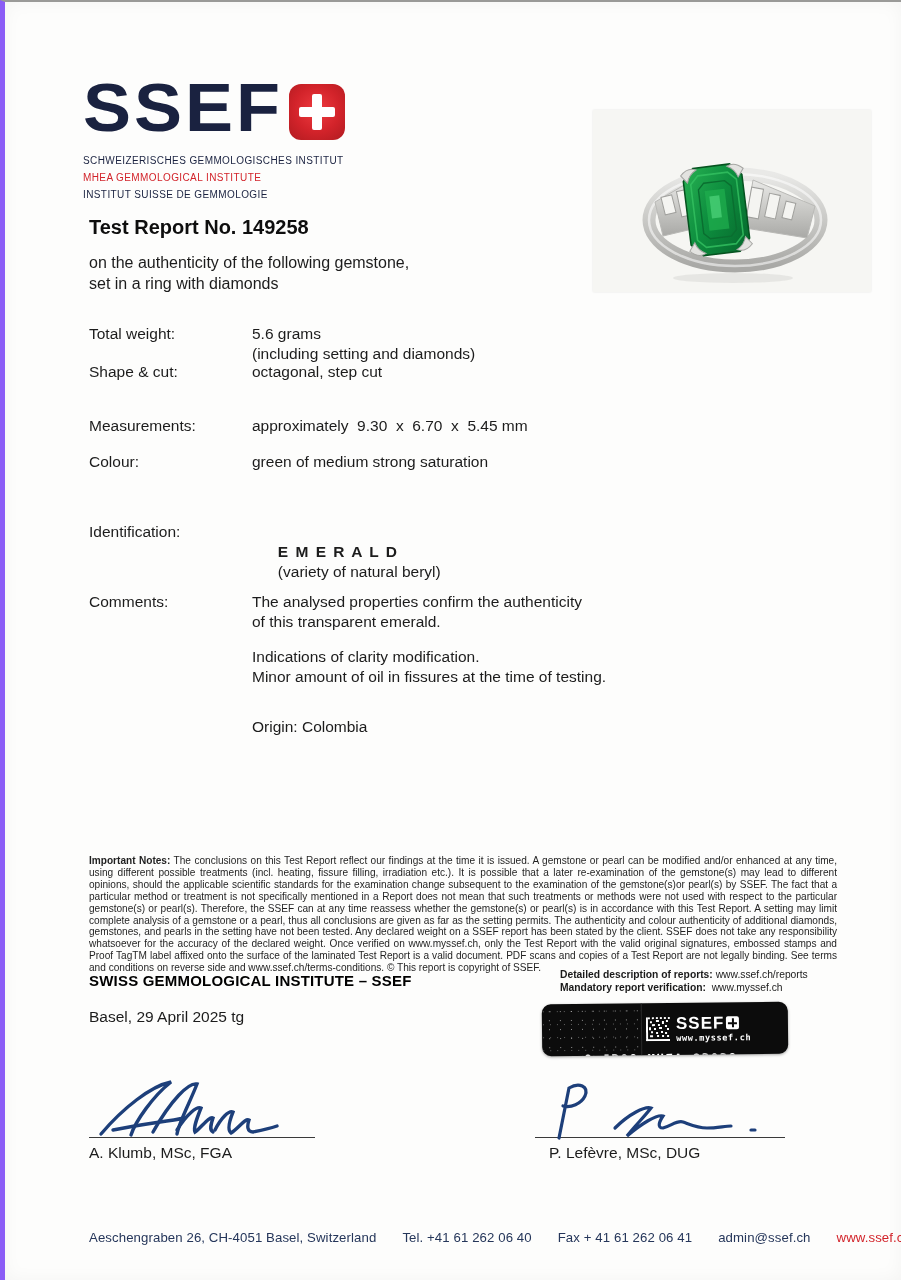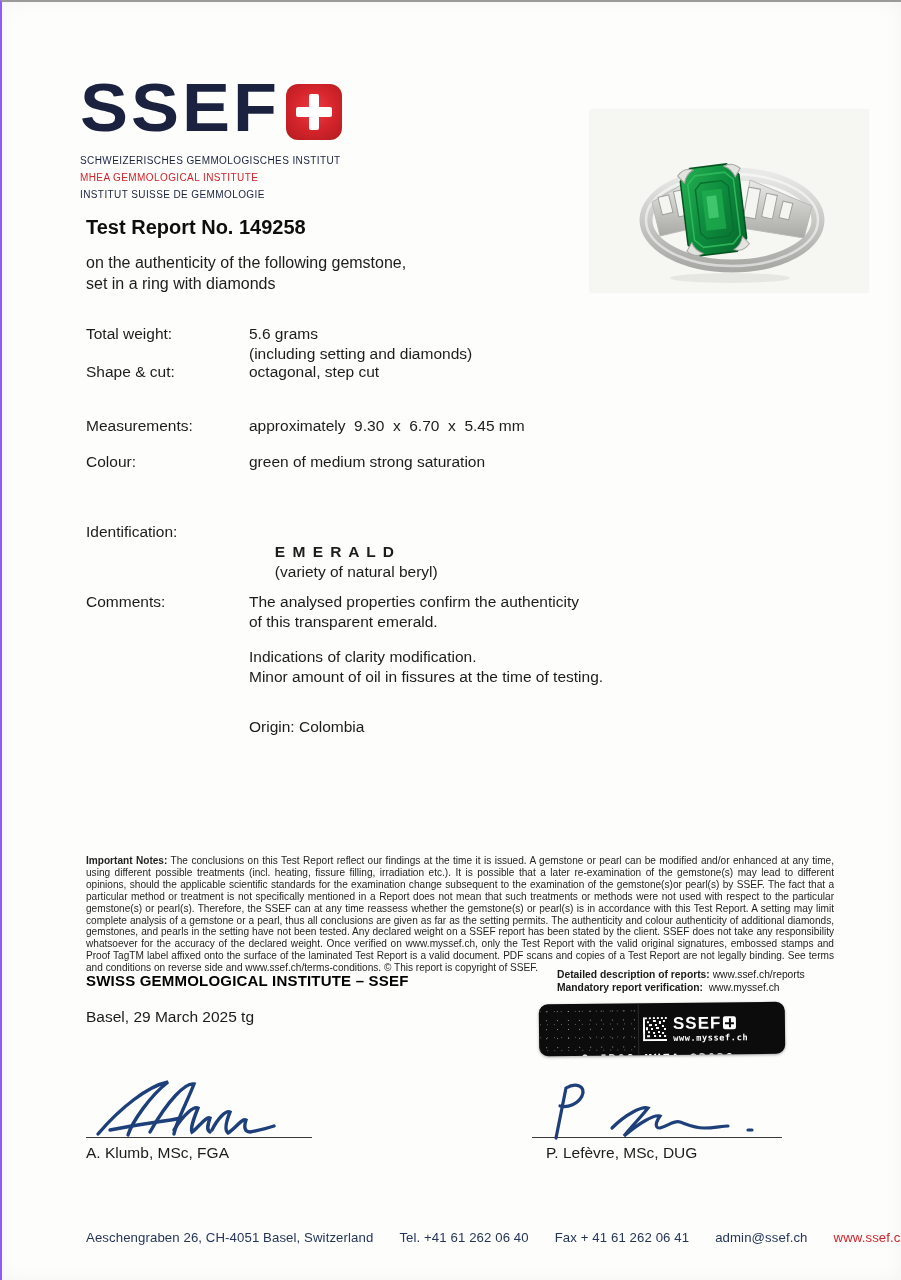--- a/index.html
+++ b/index.html
@@ -1,21 +1,21 @@
 <!DOCTYPE html>
 <html><head>
 <meta charset="utf-8">
 <style>
   * { margin:0; padding:0; box-sizing:border-box; }
   html,body { background:#e9e9e7; }
   body { font-family:"Liberation Sans", sans-serif; }
   .page {
     position:relative; width:901px; height:1280px; margin:0 auto;
     background:#fdfdfc; color:#1c1c1c; overflow:hidden;
-    border-top:2px solid #9a9a98; border-left:2px solid #8b5cf6;
+    border-top:2px solid #9a9a98; border-left:5px solid #8b5cf6;
     box-shadow: inset 0 0 18px rgba(0,0,0,0.04);
   }
 
   
   .logo { position:absolute; left:78px; top:70px; }
   .logo-row { display:flex; align-items:flex-start; }
   .logo-word {
     font-size:72px; font-weight:bold; letter-spacing:3px;
     color:#1a2240; line-height:70px; transform:scaleY(0.95);
   }
@@ -226,21 +226,21 @@
 
   <p class="notes"><b>Important Notes:</b> <span>The conclusions on this Test Report reflect our findings at the time it is issued. A gemstone or pearl can be modified and/or enhanced at any time, using different possible treatments (incl. heating, fissure filling, irradiation etc.). It is possible that a later re-examination of the gemstone(s) may lead to different opinions, should the applicable scientific standards for the examination change subsequent to the examination of the gemstone(s)or pearl(s) by SSEF. The fact that a particular method or treatment is not specifically mentioned in a Report does not mean that such treatments or methods were not used with respect to the particular gemstone(s) or pearl(s). Therefore, the SSEF can at any time reassess whether the gemstone(s) or pearl(s) is in accordance with this Test Report. A setting may limit complete analysis of a gemstone or a pearl, thus all conclusions are given as far as the setting permits. The authenticity and colour authenticity of additional diamonds, gemstones, and pearls in the setting have not been tested. Any declared weight on a SSEF report has been stated by the client. SSEF does not take any responsibility whatsoever for the accuracy of the declared weight. Once verified on www.myssef.ch, only the Test Report with the valid original signatures, embossed stamps and Proof TagTM label affixed onto the surface of the laminated Test Report is a valid document. PDF scans and copies of a Test Report are not legally binding. See terms and conditions on reverse side and www.ssef.ch/terms-conditions. © This report is copyright of SSEF.</span></p>
 
   <div class="institute">SWISS GEMMOLOGICAL INSTITUTE – SSEF</div>
 
   <div class="links">
     <div><b>Detailed description of reports:</b> <span class="lnk-val">www.ssef.ch/reports</span></div>
     <div><b>Mandatory report verification:</b>&nbsp; <span class="lnk-val">www.myssef.ch</span></div>
   </div>
 
-  <div class="date-line">Basel, 29 March 2025 tg</div>
+  <div class="date-line">Basel, 29 April 2025 tg</div>
 
   <div class="sticker">
     <div class="sticker-noise"></div>
     <div class="sticker-right">
       <div class="sticker-top">
         <svg class="qr" viewBox="0 0 24 24">
           <rect x="0" y="0" width="24" height="24" fill="#0c0c0c"></rect>
           <g fill="#ffffff">
             <rect x="0" y="0" width="2" height="24"></rect>
               <rect x="0" y="22" width="24" height="2"></rect>

